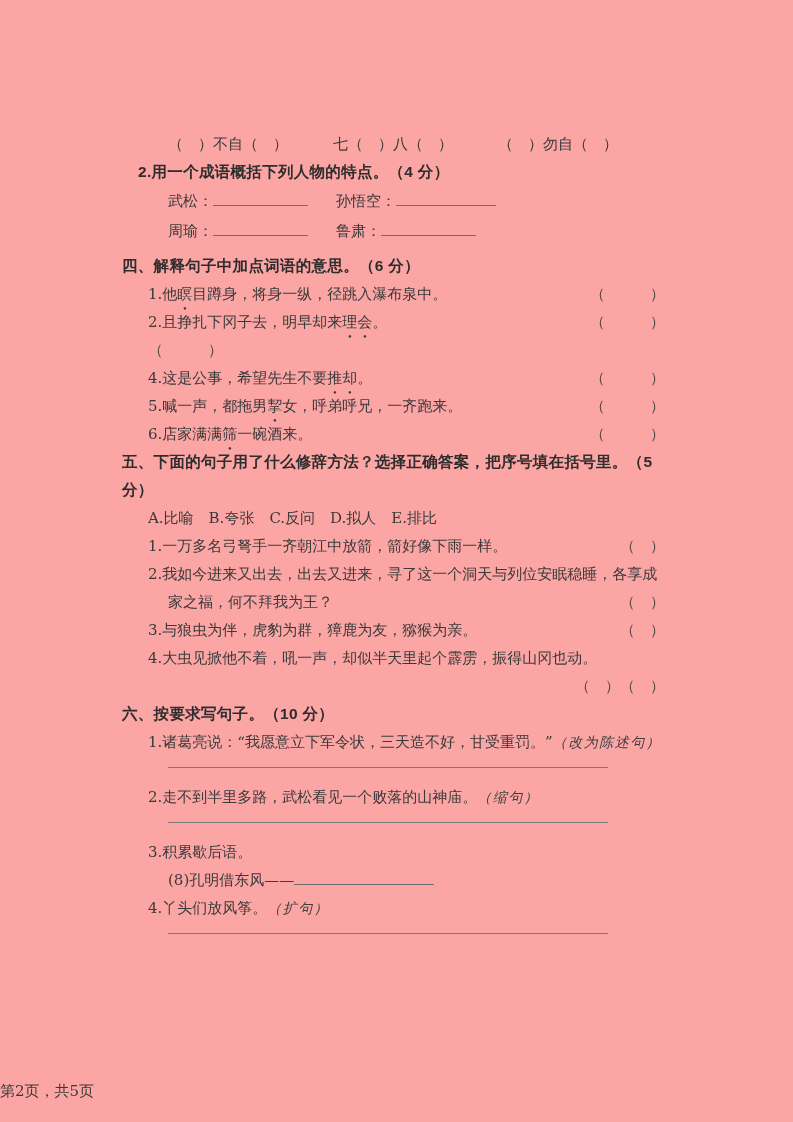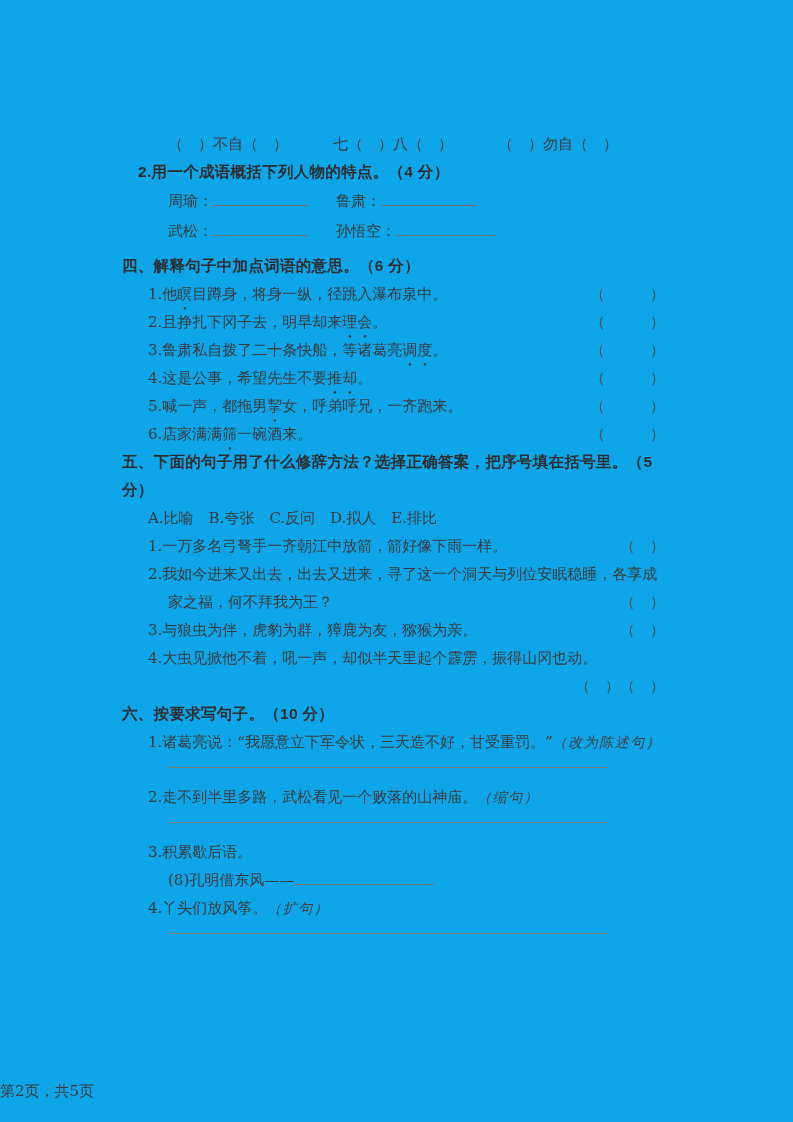--- a/index.html
+++ b/index.html
@@ -1,18 +1,18 @@
 <!DOCTYPE html>
 <html><head>
 <meta charset="utf-8">
 <style>
   * { margin:0; padding:0; box-sizing:border-box; }
   html,body { background:#ffffff; }
   .page {
-    position:relative; width:793px; height:1122px; background:#0ea5e9;
+    position:relative; width:793px; height:1122px; background:#fca5a5;
     font-family:"DejaVu Serif","Liberation Serif",serif;
     font-size:15px; color:#3a3a3a; overflow:hidden;
   }
   .content { position:absolute; left:122px; top:130px; width:543px; }
   .line { line-height:28px; min-height:28px; }
   .tall { line-height:30px; min-height:30px; }
   .ind1 { margin-left:26px; }   
   .ind1b{ margin-left:16px; }   
   .ind2 { margin-left:46px; }   
   .mt6  { margin-top:6px; }
@@ -44,39 +44,38 @@
 <body>
 
 <div class="page">
   <div class="content">
 
     <div class="line pre ind2">（　）不自（　）　　　七（　）八（　）　　　（　）勿自（　）</div>
 
     <div class="line bold-stem ind1b">2.用一个成语概括下列人物的特点。（4 分）</div>
 
     <div class="line tall ind2 blank-row">
+      <span class="pair"><span>武松：</span><span class="blank w95"></span></span>
+      <span class="pair"><span>孙悟空：</span><span class="blank w100"></span></span>
+    </div>
+    <div class="line tall ind2 blank-row">
       <span class="pair"><span>周瑜：</span><span class="blank w95"></span></span>
       <span class="pair"><span>鲁肃：</span><span class="blank w95"></span></span>
-    </div>
-    <div class="line tall ind2 blank-row">
-      <span class="pair"><span>武松：</span><span class="blank w95"></span></span>
-      <span class="pair"><span>孙悟空：</span><span class="blank w100"></span></span>
     </div>
 
     <div class="line sec-title mt6">四、解释句子中加点词语的意思。（6 分）</div>
     <div class="line qrow ind1">
       <span class="qtext">1.他<span class="dot">瞑</span>目蹲身，将身一纵，径跳入瀑布泉中。</span>
       <span class="qbracket">（　　　）</span>
     </div>
     <div class="line qrow ind1">
       <span class="qtext">2.且挣扎下冈子去，明早却来<span class="dot">理</span><span class="dot">会</span>。</span>
       <span class="qbracket">（　　　）</span>
     </div>
     <div class="line qrow ind1">
-      <span class="qtext">3.鲁肃私自拨了二十条快船，等诸葛亮<span class="dot">调</span><span class="dot">度</span>。</span>
       <span class="qbracket">（　　　）</span>
     </div>
     <div class="line qrow ind1">
       <span class="qtext">4.这是公事，希望先生不要<span class="dot">推</span><span class="dot">却</span>。</span>
       <span class="qbracket">（　　　）</span>
     </div>
     <div class="line qrow ind1">
       <span class="qtext">5.喊一声，都拖男<span class="dot">挈</span>女，呼弟呼兄，一齐跑来。</span>
       <span class="qbracket">（　　　）</span>
     </div>

